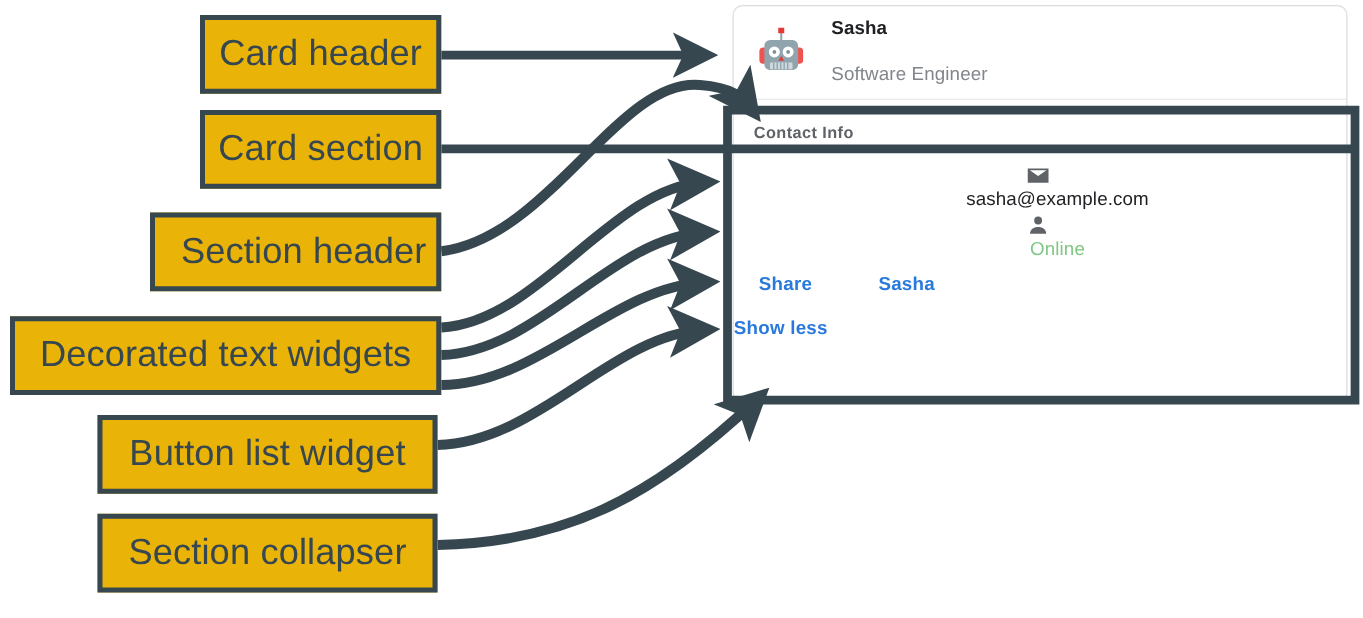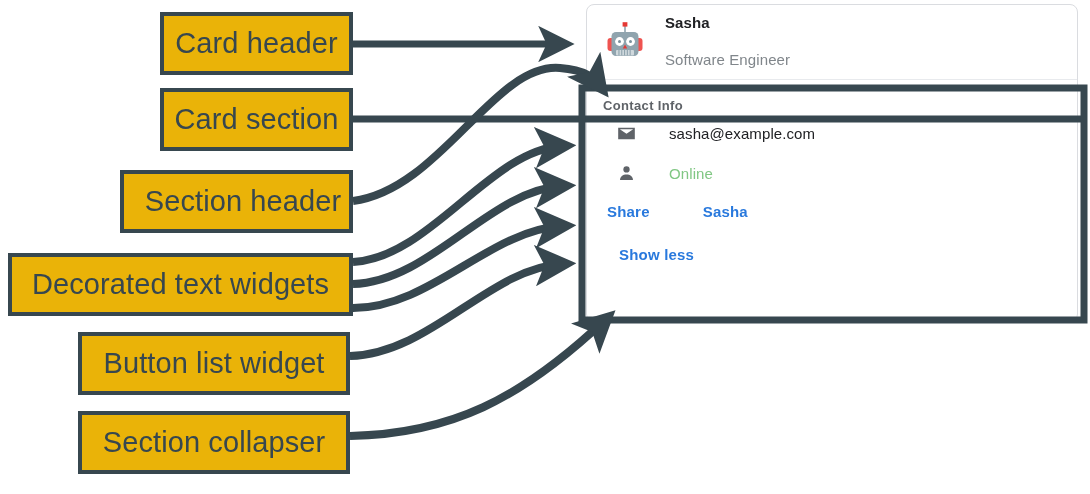--- a/index.html
+++ b/index.html
@@ -66,42 +66,42 @@
   }
   .hdr-sub{
     font-size:15px;color:#80868b;line-height:1.45;letter-spacing:0.1px;
     margin-top:16px;
   }
   .card-divider{height:1px;background:#e8eaed;margin:0;}
 
   .card-section{padding:18px 0 10px 0;}
   .section-header{
     font-size:13px;color:#5f6368;font-weight:bold;
-    letter-spacing:0.35px;padding-left:16px;margin-bottom:0;
+    letter-spacing:0.35px;padding-left:16px;margin-bottom:16px;
   }
   .info-row{
     display:flex;align-items:center;
-    height:40px;padding-left:28px;
+    height:40px;padding-left:28px;flex-direction:column;
   }
   .row-icon{
     width:22px;height:22px;flex:0 0 22px;margin-right:32px;
     display:flex;align-items:center;justify-content:center;
   }
   .row-text{font-size:15px;color:#202124;letter-spacing:0.1px;}
   .row-text.status-online{color:#81c784;}
 
   .button-list{
     display:flex;align-items:center;padding-left:20px;height:36px;
   }
   .btn-link{
     font-size:15px;font-weight:bold;color:#2979dd;
     letter-spacing:0.2px;margin-right:53px;cursor:pointer;
   }
   .collapser{
-    padding-left:32px;height:34px;display:flex;align-items:flex-end;
+    height:34px;display:flex;align-items:center;
   }
   .collapser-link{
     font-size:15px;font-weight:bold;color:#2979dd;letter-spacing:0.2px;
     cursor:pointer;
   }
 </style>
 </head>
 <body>
 
 <div id="stage">

